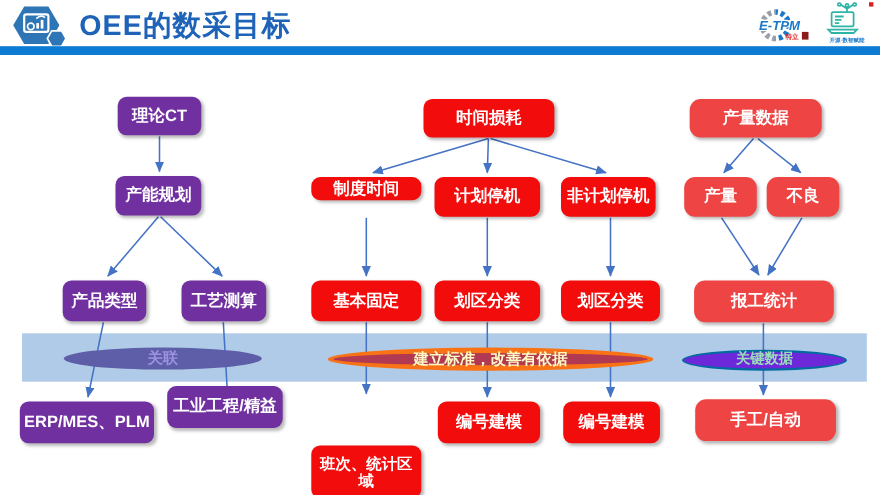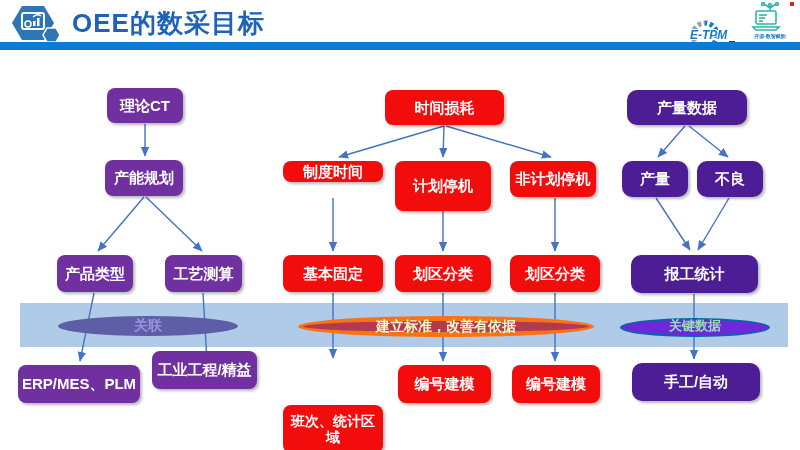--- a/index.html
+++ b/index.html
@@ -6,41 +6,41 @@
   html,body { width:800px; height:450px; overflow:hidden; background:#ffffff;
     font-family:"Liberation Sans","DejaVu Sans",sans-serif; }
   .slide { position:relative; width:800px; height:450px; background:#fff; }
 
   
   .header { position:absolute; left:0; top:0; width:800px; height:42px; background:#fff; }
   .accent-bar { position:absolute; left:0; top:42px; width:800px; height:8px; background:#0B7BD4; }
   .hex-icon { position:absolute; left:10px; top:4px; }
   .page-title { position:absolute; left:72px; top:6px; font-size:26px; font-weight:bold;
     color:#1E63B8; letter-spacing:1px; }
-  .etpm-logo { position:absolute; left:686px; top:18px; width:52px; height:36px; }
+  .etpm-logo { position:absolute; left:686px; top:6px; width:52px; height:36px; }
   .etpm-text { position:absolute; left:4px; top:10px; font-size:12px; font-style:italic;
     font-weight:bold; color:#1B78C8; -webkit-text-stroke:2px #fff; paint-order:stroke; }
   .etpm-sub { position:absolute; left:28px; top:23px; font-size:6px; color:#D22; font-weight:bold; }
   .etpm-sq { position:absolute; left:43px; top:23px; width:6px; height:7px; background:#8B1A1A; }
   .digi-logo { position:absolute; left:744px; top:2px; width:52px; height:40px; }
   .digi-text { position:absolute; left:0px; top:31px; width:52px; font-size:5px; color:#1B78C8;
     font-weight:bold; text-align:center; white-space:nowrap; }
   .digi-red { position:absolute; right:2px; top:0px; width:4px; height:4px; background:#D22; }
 
   
   .content { position:absolute; left:0; top:50px; width:800px; height:400px; }
   .band { position:absolute; left:20px; top:253px; width:768px; height:44px; background:#AFCBE7; }
 
   .node { position:absolute; border-radius:8px; display:flex; align-items:center;
     justify-content:center; color:#fff; font-weight:bold; font-size:15px; text-align:center;
     box-shadow:2px 2px 3px rgba(0,0,0,0.28); line-height:1.15; white-space:nowrap; }
   .node.wrap { white-space:normal; padding:2px 4px; font-size:14px;margin-top:43px; }
   .purple { background:#7030A0; }
   .red    { background:#F20C0C; }
-  .green  { background:#4c1d95; border-radius:10px; }
+  .green  { background:#ef4444; border-radius:10px; }
 
   .oval { position:absolute; border-radius:50%; display:flex; align-items:center;
     justify-content:center; font-weight:bold; white-space:nowrap; }
   .oval-purple { background:#5D5DA8; color:#9C92DD; font-size:14px; }
   .oval-red    { background:#B13A52; border:5px solid #f97316; color:#fef9c3; font-size:14px; }
   .oval-green  { background:#6d28d9; border:2px solid #0369a1; color:#98DFB9; font-size:13px;align-items:flex-end; }
 
   svg.connectors { position:absolute; left:0; top:0; width:800px; height:400px; pointer-events:none; }
   svg.connectors line { stroke:#4472C4; stroke-width:1.4; }
 </style>
@@ -155,21 +155,21 @@
     <div class="oval oval-purple" style="left:58px;top:266px;width:180px;height:20px">
         <span>关联</span>
       </div>
 
     <div class="node red" style="left:385px;top:40px;width:119px;height:35px">
         <span>时间损耗</span>
       </div>
     <div class="node red" style="left:283px;top:111px;width:100px;height:21px">
         <span>制度时间</span>
       </div>
-    <div class="node red" style="left:395px;top:111px;width:96px;height:50px">
+    <div class="node red" style="left:395px;top:111px;width:96px;height:36px">
         <span>计划停机</span>
       </div>
     <div class="node red" style="left:510px;top:111px;width:86px;height:36px">
         <span>非计划停机</span>
       </div>
     <div class="node red" style="left:283px;top:205px;width:100px;height:37px">
         <span>基本固定</span>
       </div>
     <div class="node red" style="left:395px;top:205px;width:96px;height:37px">
         <span>划区分类</span>

